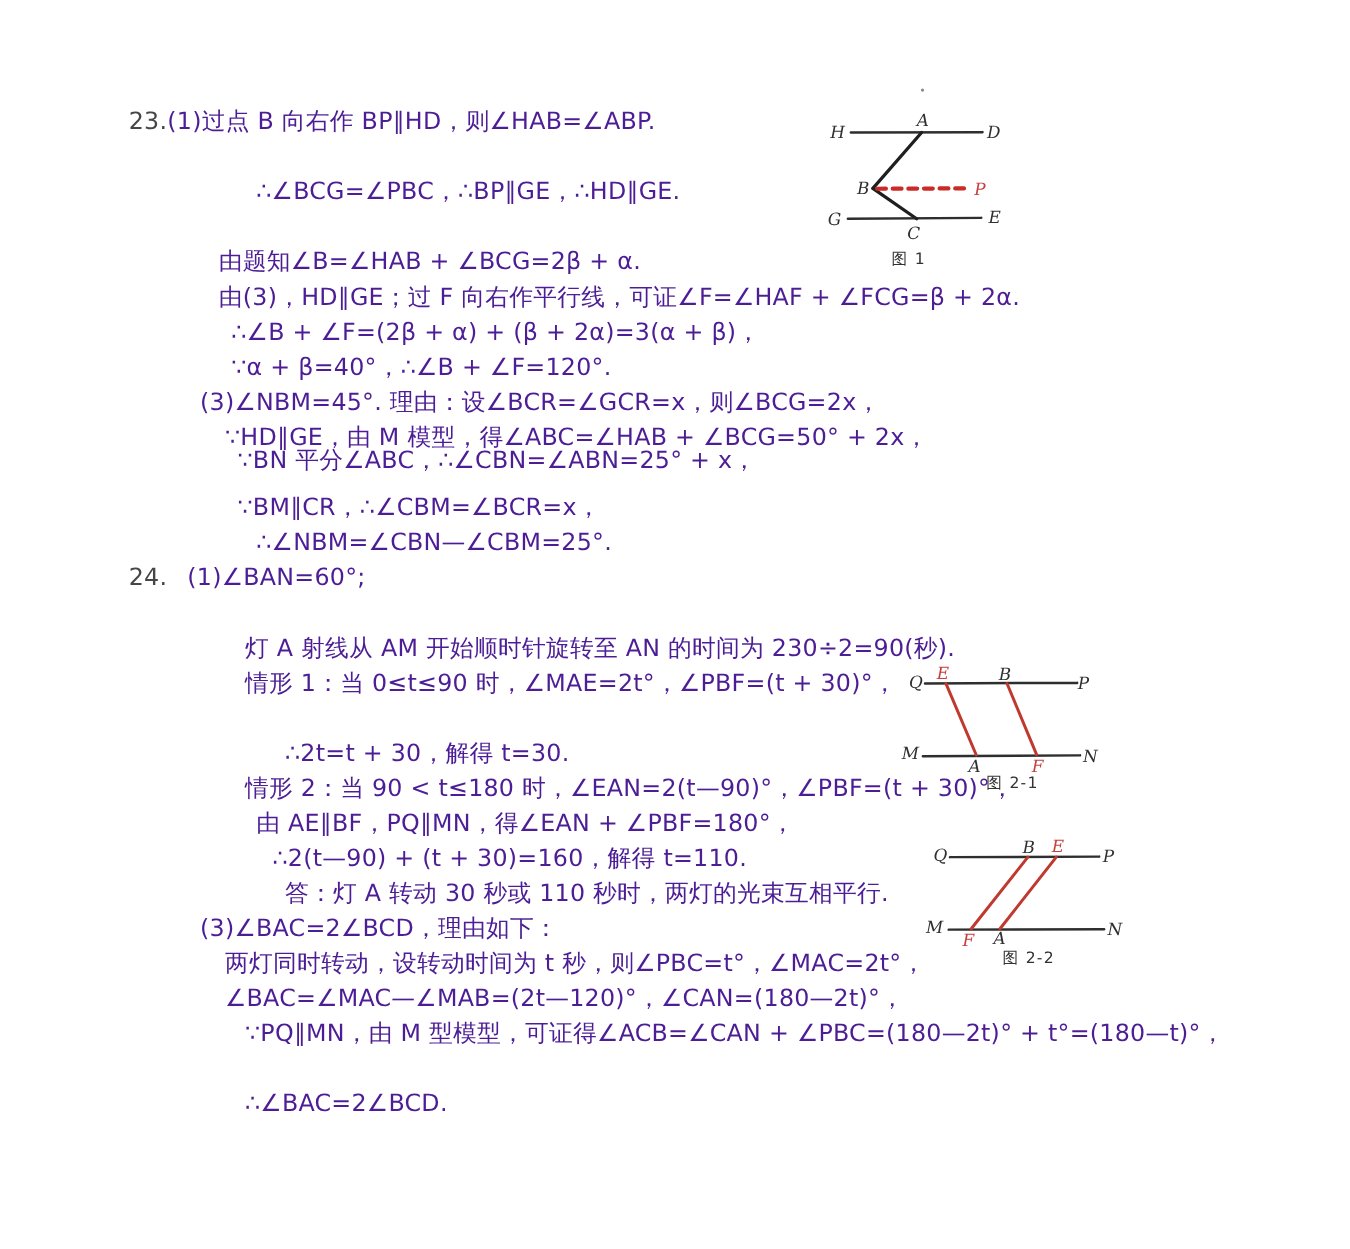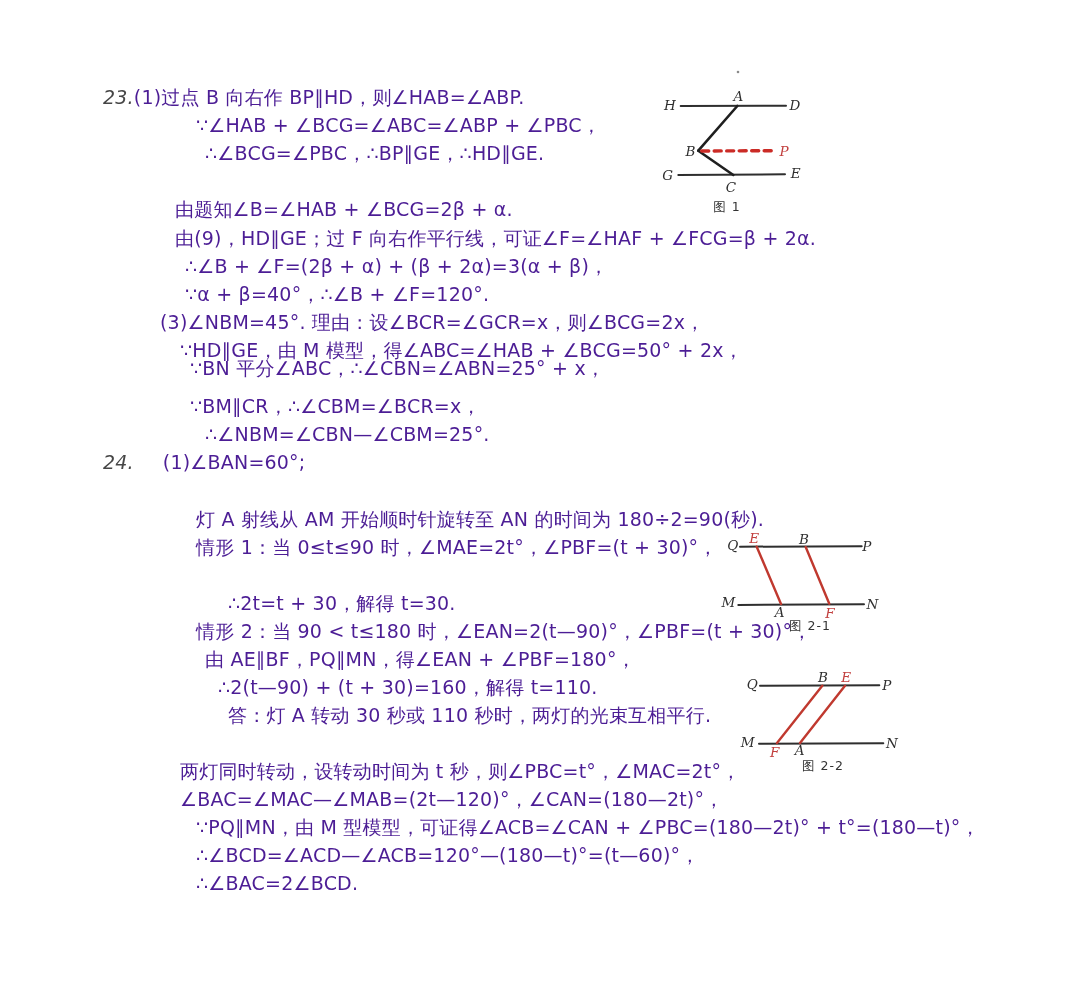--- a/index.html
+++ b/index.html
@@ -5,61 +5,60 @@
   html,body{margin:0;padding:0;}
   body{
     width:1080px;height:999px;background:#ffffff;position:relative;overflow:hidden;
     font-family:"DejaVu Sans","Liberation Sans",sans-serif;
   }
   .page{position:absolute;inset:0;background:#ffffff;}
   .ln{
     position:absolute;white-space:nowrap;font-size:19px;line-height:26px;
     color:#bf4142;letter-spacing:0.2px;
   }
-  .pn{color:#464646;font-style:italic;}
+  .pn{color:#464646;}
   .lt{color:#4c1d95;}
   
   svg{position:absolute;overflow:visible;}
   .blk{stroke:#2e2e2e;stroke-width:2;stroke-linecap:round;fill:none;}
   .zig{stroke:#1f1f1f;stroke-width:2.6;stroke-linecap:round;fill:none;}
   .redline{stroke:#c0392f;stroke-width:2.4;stroke-linecap:round;fill:none;}
   .dash{stroke:#cb2b26;stroke-width:3.4;stroke-linecap:round;stroke-dasharray:7 5.5;fill:none;}
   .lab{font-family:"DejaVu Serif","Liberation Serif",serif;font-style:italic;font-size:13.5px;fill:#2f2f2f;text-anchor:middle;}
   .lab-red{fill:#c2403f;}
   .cap{font-family:"DejaVu Sans","Liberation Sans",sans-serif;font-style:normal;font-size:12.5px;fill:#333333;text-anchor:middle;letter-spacing:1px;}
 </style>
 </head>
 <body>
 
 <div class="page">
 
   <div class="ln" style="left:103px;top:84px"><span class="pn">23.</span><span class="lt">(1)过点 B 向右作 BP∥HD，则∠HAB=∠ABP.</span></div>
-  <div class="ln" style="left:196px;top:112px"><span class="lt">∵∠HAB + ∠BCG=∠ABC=∠ABP + ∠PBC，</span></div>
   <div class="ln" style="left:205px;top:140px"><span class="lt">∴∠BCG=∠PBC，∴BP∥GE，∴HD∥GE.</span></div>
   <div class="ln" style="left:175px;top:196px"><span class="lt">由题知∠B=∠HAB + ∠BCG=2β + α.</span></div>
-  <div class="ln" style="left:175px;top:225px"><span class="lt">由(9)，HD∥GE；过 F 向右作平行线，可证∠F=∠HAF + ∠FCG=β + 2α.</span></div>
+  <div class="ln" style="left:175px;top:225px"><span class="lt">由(3)，HD∥GE；过 F 向右作平行线，可证∠F=∠HAF + ∠FCG=β + 2α.</span></div>
   <div class="ln" style="left:185px;top:253px"><span class="lt">∴∠B + ∠F=(2β + α) + (β + 2α)=3(α + β)，</span></div>
   <div class="ln" style="left:185px;top:281px"><span class="lt">∵α + β=40°，∴∠B + ∠F=120°.</span></div>
   <div class="ln" style="left:160px;top:309px"><span class="lt">(3)∠NBM=45°. 理由：设∠BCR=∠GCR=x，则∠BCG=2x，</span></div>
   <div class="ln" style="left:180px;top:337px"><span class="lt">∵HD∥GE，由 M 模型，得∠ABC=∠HAB + ∠BCG=50° + 2x，</span></div>
   <div class="ln" style="left:190px;top:355px"><span class="lt">∵BN 平分∠ABC，∴∠CBN=∠ABN=25° + x，</span></div>
   <div class="ln" style="left:190px;top:393px"><span class="lt">∵BM∥CR，∴∠CBM=∠BCR=x，</span></div>
   <div class="ln" style="left:205px;top:421px"><span class="lt">∴∠NBM=∠CBN—∠CBM=25°.</span></div>
-  <div class="ln" style="left:103px;top:449px"><span class="pn" style="margin-right:29px">24.</span><span class="lt">(1)∠BAN=60°;</span></div>
-  <div class="ln" style="left:196px;top:506px"><span class="lt">灯 A 射线从 AM 开始顺时针旋转至 AN 的时间为 180÷2=90(秒).</span></div>
+  <div class="ln" style="left:103px;top:449px"><span class="pn" style="margin-right:16px">24.</span><span class="lt">(1)∠BAN=60°;</span></div>
+  <div class="ln" style="left:196px;top:506px"><span class="lt">灯 A 射线从 AM 开始顺时针旋转至 AN 的时间为 230÷2=90(秒).</span></div>
   <div class="ln" style="left:196px;top:534px"><span class="lt">情形 1：当 0≤t≤90 时，∠MAE=2t°，∠PBF=(t + 30)°，</span></div>
   <div class="ln" style="left:228px;top:590px"><span class="lt">∴2t=t + 30，解得 t=30.</span></div>
   <div class="ln" style="left:196px;top:618px"><span class="lt">情形 2：当 90 &lt; t≤180 时，∠EAN=2(t—90)°，∠PBF=(t + 30)°，</span></div>
   <div class="ln" style="left:205px;top:646px"><span class="lt">由 AE∥BF，PQ∥MN，得∠EAN + ∠PBF=180°，</span></div>
   <div class="ln" style="left:218px;top:674px"><span class="lt">∴2(t—90) + (t + 30)=160，解得 t=110.</span></div>
   <div class="ln" style="left:228px;top:702px"><span class="lt">答：灯 A 转动 30 秒或 110 秒时，两灯的光束互相平行.</span></div>
+  <div class="ln" style="left:160px;top:730px"><span class="lt">(3)∠BAC=2∠BCD，理由如下：</span></div>
   <div class="ln" style="left:180px;top:758px"><span class="lt">两灯同时转动，设转动时间为 t 秒，则∠PBC=t°，∠MAC=2t°，</span></div>
   <div class="ln" style="left:180px;top:786px"><span class="lt">∠BAC=∠MAC—∠MAB=(2t—120)°，∠CAN=(180—2t)°，</span></div>
   <div class="ln" style="left:196px;top:814px"><span class="lt">∵PQ∥MN，由 M 型模型，可证得∠ACB=∠CAN + ∠PBC=(180—2t)° + t°=(180—t)°，</span></div>
-  <div class="ln" style="left:196px;top:842px"><span class="lt">∴∠BCD=∠ACD—∠ACB=120°—(180—t)°=(t—60)°，</span></div>
   <div class="ln" style="left:196px;top:870px"><span class="lt">∴∠BAC=2∠BCD.</span></div>
 
   <svg style="left:630px;top:60px" width="180" height="165" viewBox="0 0 180 165">
     <circle cx="108" cy="12" r="1.3" fill="#8a8a8a"></circle>
     <line class="blk" x1="50.7" y1="46" x2="156" y2="45.7"></line>
     <line class="blk" x1="48.3" y1="115" x2="155" y2="114.3"></line>
     <line class="zig" x1="107.3" y1="46" x2="68.3" y2="90.7"></line>
     <line class="zig" x1="68.3" y1="90.7" x2="103.3" y2="115"></line>
     <line class="dash" x1="71.7" y1="91" x2="143.3" y2="90.7"></line>
     <text class="lab" x="40" y="50">H</text>

